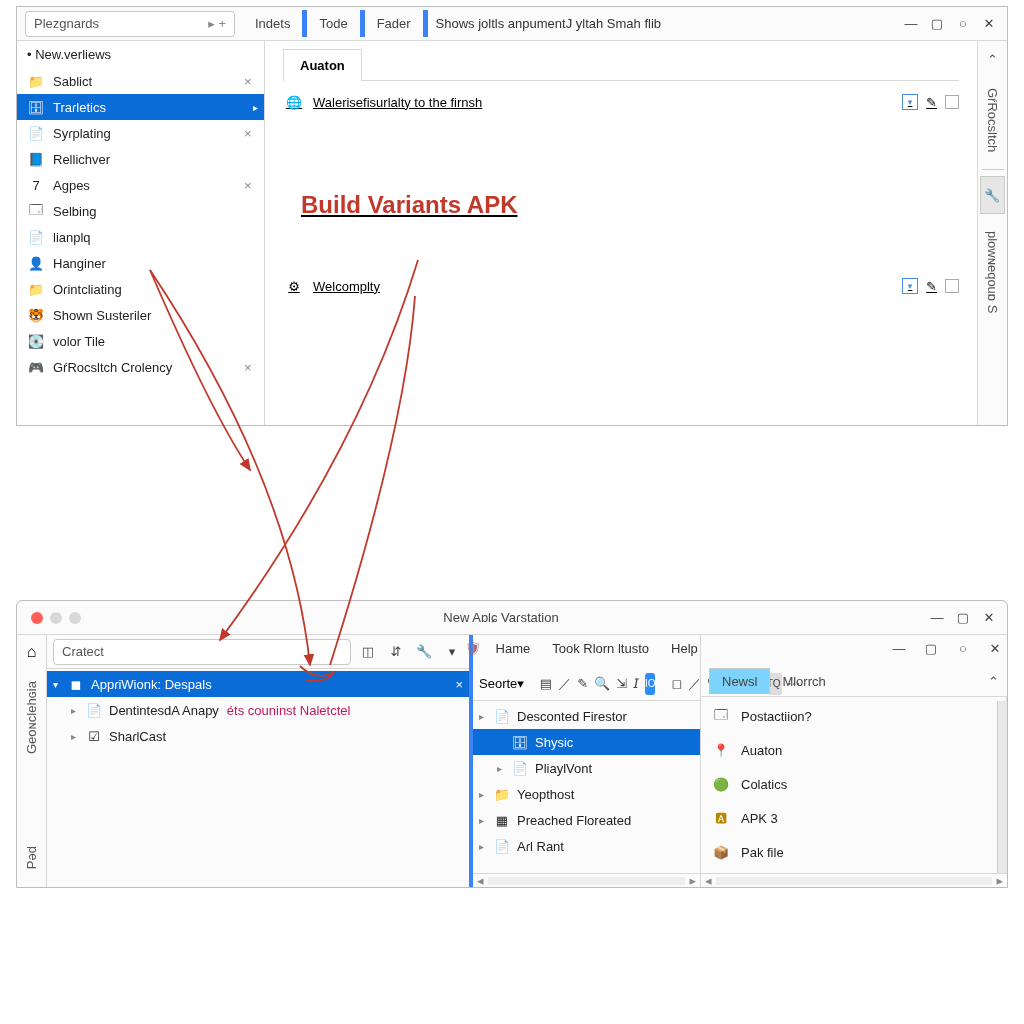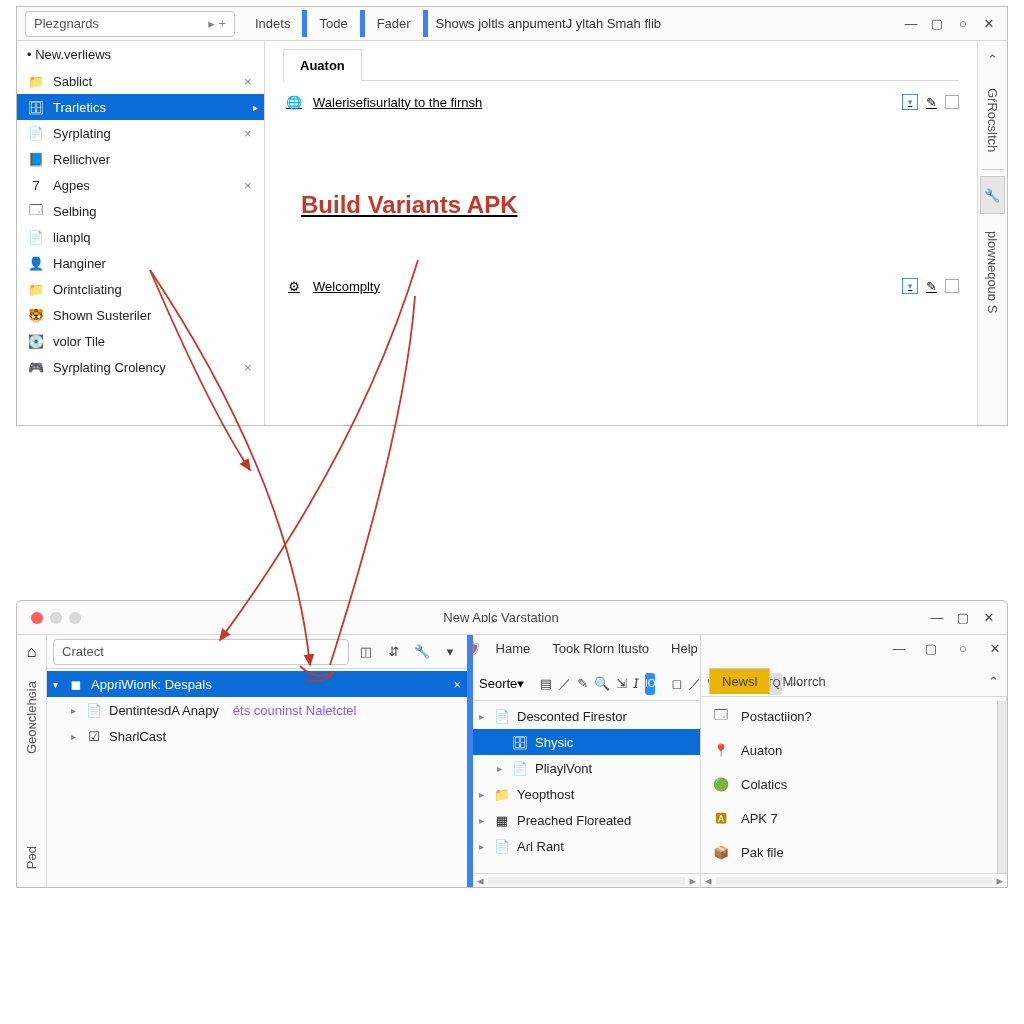--- a/index.html
+++ b/index.html
@@ -33,39 +33,39 @@
 .rightbar .chevron { height: 24px; display: flex; align-items: center; color: #555; }
 .rightbar .vtab { writing-mode: vertical-rl; padding: 10px 4px; color: #555; border: 1px solid transparent; }
 .rightbar .vtab.active { background: #e6e6e6; border: 1px solid #c9c9c9; }
 .leftvbar { width: 30px; border-right: 1px solid #d8d8d8; display: flex; flex-direction: column; align-items: center; padding: 8px 0; gap: 10px; }
 .leftvbar .vtab { writing-mode: vertical-rl; transform: rotate(180deg); padding: 10px 4px; color: #555; }
 .mac-lights { display: flex; gap: 7px; padding-left: 6px; }
 .mac-lights .dot { width: 12px; height: 12px; border-radius: 50%; }
 .dot.r { background: #ff5f57; } .dot.y { background: #d8d8d8; } .dot.g { background: #d8d8d8; }
 .bot-title { flex: 1; text-align: center; color: #444; }
 .bot-body { display:flex; height: calc(100% - 34px); }
-.b-left { width: 426px; border-right: 6px solid #3b82f6; display: flex; flex-direction: column; }
+.b-left { width: 426px; border-right: 4px solid #3b82f6; display: flex; flex-direction: column; }
 .b-mid { width: 228px; border-right: 1px solid #d8d8d8; display: flex; flex-direction: column; }
 .b-right { flex: 1; display: flex; flex-direction: column; }
 .toolbar { height: 34px; border-bottom: 1px solid #d8d8d8; display: flex; align-items: center; padding: 0 6px; gap: 6px; }
 .toolbtn { width: 22px; height: 22px; display: inline-flex; align-items: center; justify-content: center; color: #444; }
 .tree { flex: 1; overflow: auto; padding: 2px 0; }
 .tree-item { height: 26px; display: flex; align-items: center; padding: 0 6px; color: #222; }
 .tree-item .exp { width: 14px; color: #888; font-size: 10px; }
 .tree-item .ico { width: 18px; height: 16px; margin-right: 6px; display: inline-flex; align-items: center; justify-content: center; }
 .tree-item.sel { background: #0a6cd6; color: #fff; }
 .tree-item.sel .exp { color: #fff; }
-.tree-item .suffix { color: #8b5cf6; margin-left: 14px; }
+.tree-item .suffix { color: #be185d; margin-left: 8px; }
 .tree-item .x { margin-left: auto; color: #888; }
 .tree-item.sel .x { color: #fff; }
 .b-scroll { height: 14px; border-top: 1px solid #d8d8d8; display:flex; align-items:center; padding:0 4px; color:#888; font-size:10px;}
 .b-scroll .track { flex:1; height:8px; background:#eee; margin:0 4px; }
 .tabrow { height: 30px; display: flex; align-items: center; border-bottom: 1px solid #d8d8d8; padding: 0 8px; }
 .tabrow .t { padding: 5px 12px; color: #444; }
-.tabrow .t.active { border: 1px solid #c9c9c9; border-bottom: 1px solid #fff; background: #eab308; }
+.tabrow .t.active { border: 1px solid #c9c9c9; border-bottom: 1px solid #fff; background: #7dd3fc; }
 .tabrow .collapse { margin-left: auto; color:#555; }
 .pitem { height: 34px; display: flex; align-items: center; padding: 0 10px; gap: 10px; color:#222; }
 .pitem .ico { width:20px; height:20px; display:inline-flex; align-items:center; justify-content:center; }
 .box { width:14px; height:14px; border:1px solid #aaa; background:#fff; }
 .flagbox { width:16px; height:16px; border:1px solid #4a90d9; display:inline-flex; align-items:center; justify-content:center; color:#4a90d9; font-size:9px;}
 .annot { position:absolute; pointer-events:none; }
 .innerwin { position:absolute; top:32px; right:2px; height:30px; display:flex; align-items:center; gap:6px; width:540px;}
 .innerwin .mtxt{ padding:0 8px; color:#333;}
 .innerwin .spacer{flex:1;}
 .tbgap{width:1px;height:18px;background:#ddd;margin:0 2px;}
@@ -137,21 +137,21 @@
           <div class="side-item">
             <span class="ico">🐯</span>
             <span>Shown Susteriler</span>
           </div>
           <div class="side-item">
             <span class="ico">💽</span>
             <span>volor Tile</span>
           </div>
           <div class="side-item">
             <span class="ico">🎮</span>
-            <span>Syɾplating Crolency</span>
+            <span>GŕRocsltch Crolency</span>
             <span class="close">×</span>
           </div>
         </div>
     </div>
     <div class="main">
       <div class="mtab">Auaton</div>
       <div class="pane"></div>
       <div class="row">
         <span class="ric">🌐</span>
         <span>Walerisefisurlalty to the firnsh</span>
@@ -315,21 +315,21 @@
           <div class="pitem">
             <span class="ico">📍</span>
             <span>Auaton</span>
           </div>
           <div class="pitem">
             <span class="ico" style="color: rgb(46, 204, 113);">🟢</span>
             <span>Colatics</span>
           </div>
           <div class="pitem">
             <span class="ico" style="color: rgb(181, 137, 0);">🅰</span>
-            <span>APK 7</span>
+            <span>APK 3</span>
           </div>
           <div class="pitem">
             <span class="ico">📦</span>
             <span>Pak file</span>
           </div>
           <div class="pitem">
             <span class="ico" style="color: rgb(192, 57, 43);">🅰</span>
             <span>Calder</span>
           </div>
         </div>

